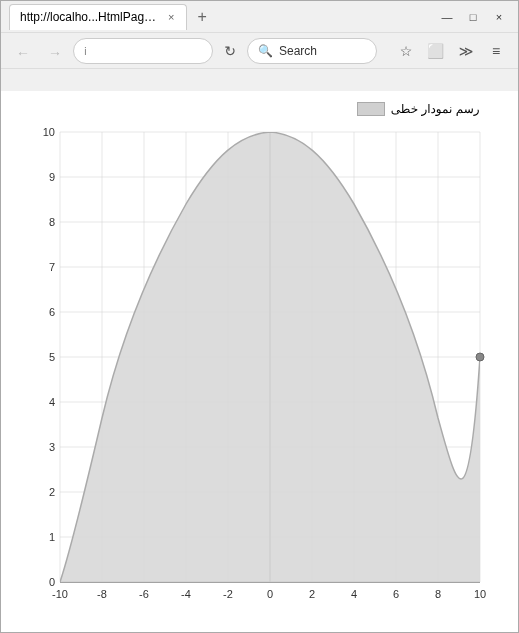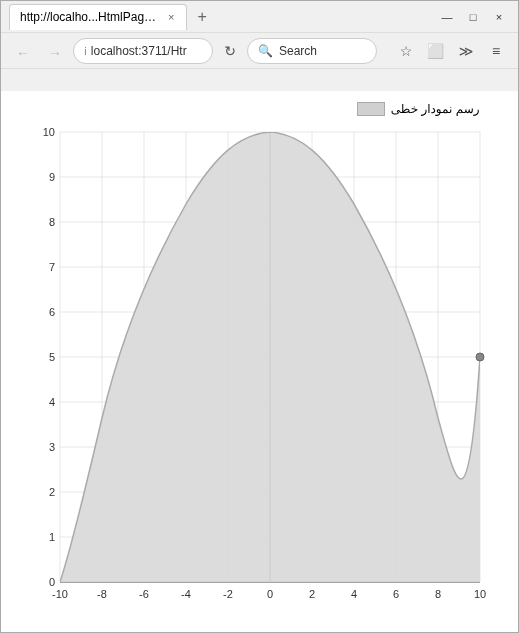--- a/index.html
+++ b/index.html
@@ -245,21 +245,20 @@
       <button class="win-btn">□</button>
       <button class="win-btn close">×</button>
     </div>
   </div>
 
   <div class="nav-bar">
     <button class="nav-btn disabled">←</button>
     <button class="nav-btn disabled">→</button>
     <div class="address-bar">
       <span class="address-info-icon">ℹ</span>
-      <span>localhost:3711/Htr</span>
     </div>
     <button class="reload-btn">↻</button>
     <div class="search-bar">
       <span class="search-icon-el">🔍</span>
       <span>Search</span>
     </div>
     <div class="nav-icons">
       <button class="nav-icon-btn">☆</button>
       <button class="nav-icon-btn">⬜</button>
       <button class="nav-icon-btn">≫</button>

